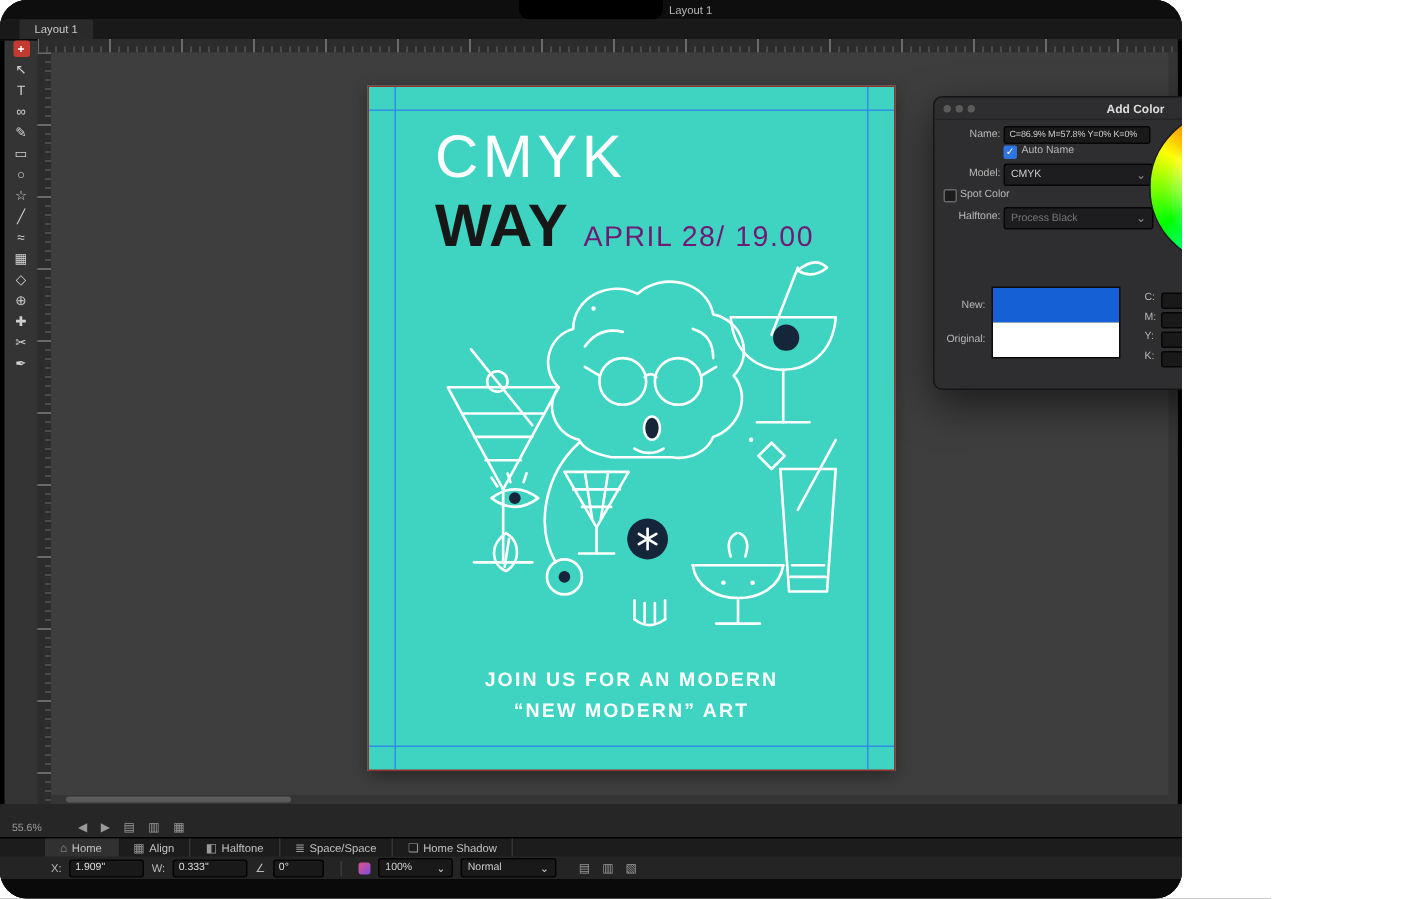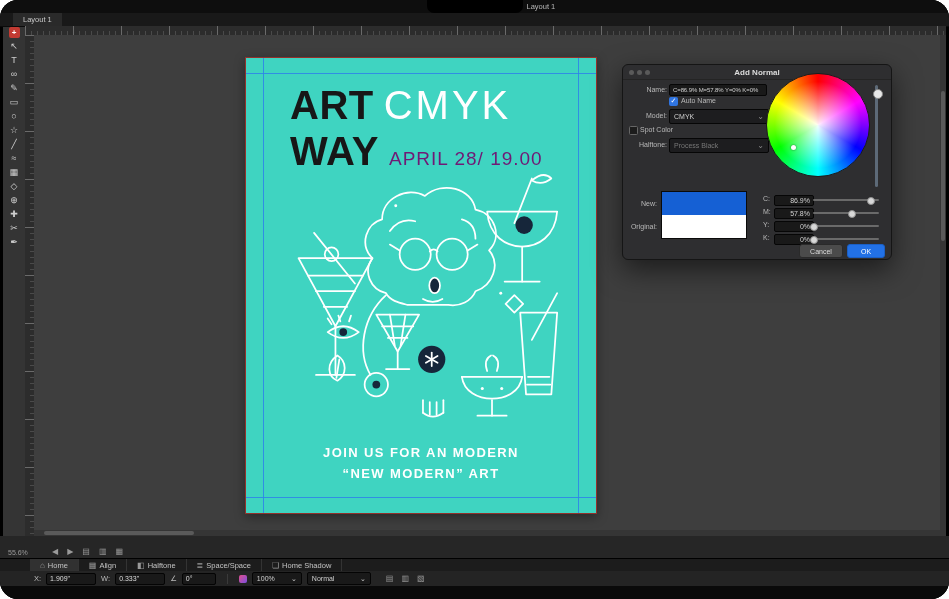--- a/index.html
+++ b/index.html
@@ -1,17 +1,17 @@
 <!DOCTYPE html>
 <html><head>
 <meta charset="utf-8">
 <style>
   html,body{margin:0;padding:0;background:#ffffff;width:949px;height:599px;overflow:hidden;
     font-family:"Liberation Sans",sans-serif;}
-  .screen{position:absolute;left:0;top:0;width:949px;height:599px;background:#343434;
+  .screen{position:absolute;left:0;top:0;width:788px;height:599px;background:#343434;
     border-radius:18px;overflow:hidden;box-shadow:inset 0 0 0 3px #000;}
   
   .menubar{position:absolute;left:0;top:0;right:0;height:13px;background:#0e0e0e;}
   .notch{position:absolute;left:calc(50% - 48px);top:0;width:96px;height:13px;background:#000;
     border-radius:0 0 7px 7px;}
   .menubar-title{position:absolute;left:calc(50% + 52px);top:2px;font-size:7.5px;color:#b8b8b8;}
   
   .tabbar{position:absolute;left:0;top:13px;right:0;height:13px;background:#191919;border-bottom:1px solid #0a0a0a;}
   .layout-tab{position:absolute;left:13px;top:0;height:13px;display:inline-flex;align-items:center;
     padding:0 10px;background:#2a2a2a;color:#c9c9c9;font-size:7.5px;}
@@ -153,21 +153,20 @@
   <div class="canvas">
     <div class="document" style="background: rgb(63, 212, 193);">
 
       <div class="guide v" style="left:17px;"></div>
       <div class="guide v" style="left:332px;"></div>
       <div class="guide h" style="top:15px;"></div>
       <div class="guide h" style="top:439px;"></div>
 
       <div class="poster-title">
         <div class="title-line">
-          <span class="w-black">ART</span>
           <span class="w-white">CMYK</span>
         </div>
         <div class="title-line">
           <span class="w-black">WAY</span>
           <span class="w-sub">APRIL 28/ 19.00</span>
         </div>
       </div>
 
       <div class="illustration">
         <svg width="100%" height="100%" viewBox="0 0 290 270" preserveAspectRatio="xMidYMid meet">
@@ -266,21 +265,21 @@
     <div class="hscroll">
         <div class="handle"></div>
       </div>
   </div>
 
   <div class="dialog">
     <div class="dlg-titlebar">
       <span class="dlg-dot" style="left:6px;"></span>
       <span class="dlg-dot" style="left:14px;"></span>
       <span class="dlg-dot" style="left:22px;"></span>
-      <div class="dlg-title">Add Normal</div>
+      <div class="dlg-title">Add Color</div>
     </div>
 
     <span class="lbl" style="top:21px;">Name:</span>
     <div class="valbox" style="left:46px;top:19px;width:90px;height:10px;font-size:6px;letter-spacing:-0.1px;">C=86.9% M=57.8% Y=0% K=0%</div>
 
     <span class="cb checked" style="left:46px;top:32px;"></span>
     <span style="position:absolute;left:58px;top:32px;">Auto Name</span>
 
     <span class="lbl" style="top:47px;">Model:</span>
     <div class="dd" style="left:46px;top:44px;width:90px;">

